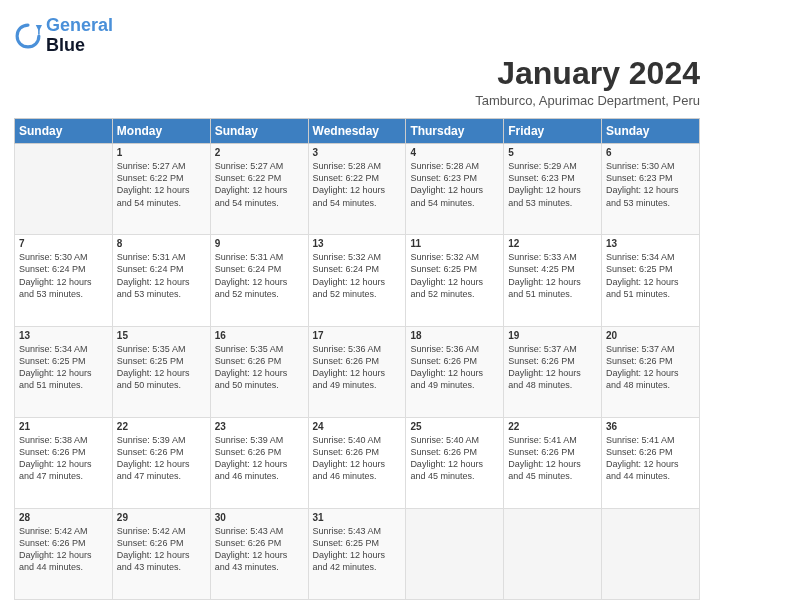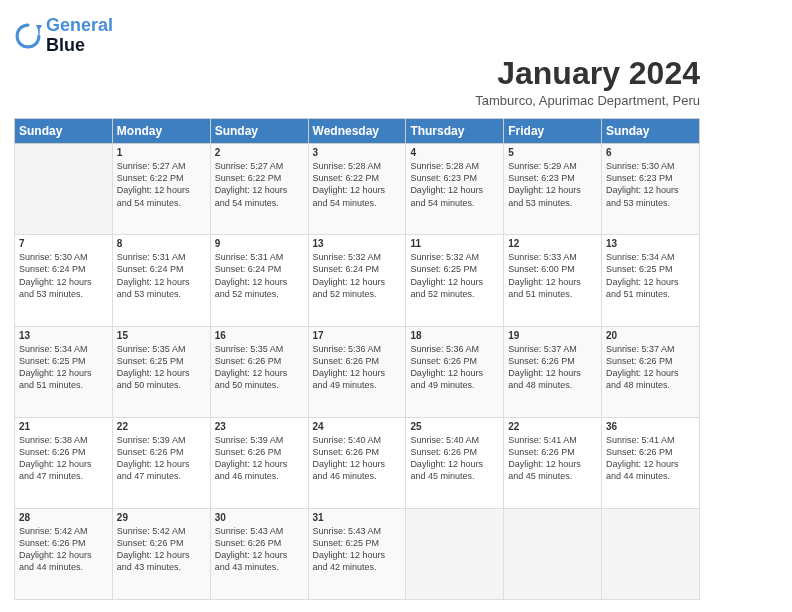--- a/index.html
+++ b/index.html
@@ -213,21 +213,21 @@
           <td>
             <span class="day-number">11</span>
             <div class="cell-content" style="white-space: pre-line;">Sunrise: 5:32 AM
 Sunset: 6:25 PM
 Daylight: 12 hours
 and 52 minutes.</div>
           </td>
           <td>
             <span class="day-number">12</span>
             <div class="cell-content" style="white-space: pre-line;">Sunrise: 5:33 AM
-Sunset: 6:00 PM
+Sunset: 4:25 PM
 Daylight: 12 hours
 and 51 minutes.</div>
           </td>
           <td>
             <span class="day-number">13</span>
             <div class="cell-content" style="white-space: pre-line;">Sunrise: 5:34 AM
 Sunset: 6:25 PM
 Daylight: 12 hours
 and 51 minutes.</div>
           </td>

